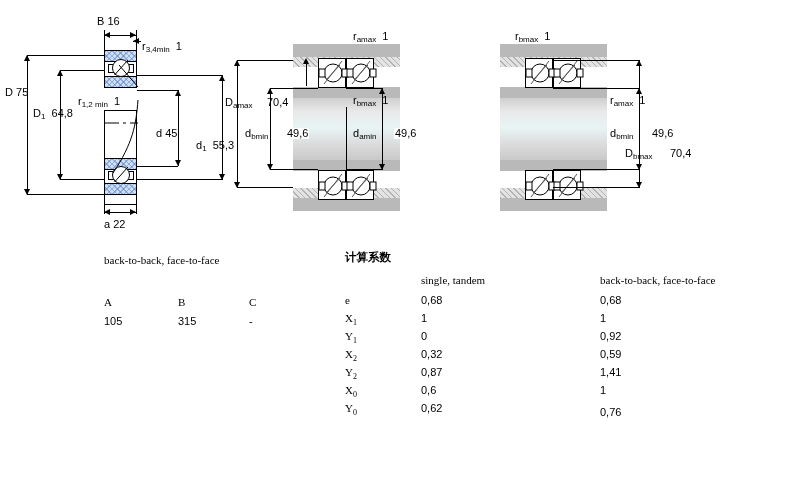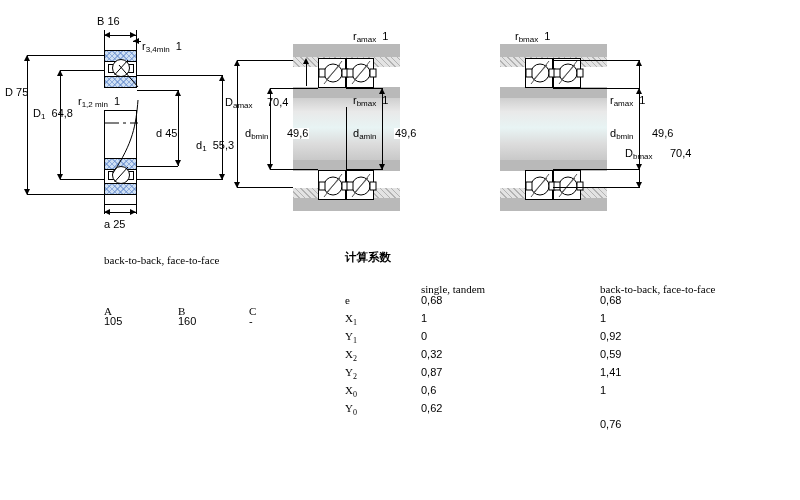--- a/index.html
+++ b/index.html
@@ -46,21 +46,21 @@
     background:linear-gradient(to bottom,#cfcfcf 0%,#e9e9e9 22%,#e8f4f4 48%,#dcdcdc 74%,#c9c9c9 100%);
   }
   .whitebox{position:absolute;background:#fff;border:1px solid #000;box-sizing:border-box;}
 
   svg{position:absolute;overflow:visible;}
 
   
   .tbl{position:absolute;font-family:"Liberation Serif",serif;}
   .tbl .ttl{font-weight:bold;font-size:11.5px;letter-spacing:.1px;}
   .tbl .sub{font-size:11px;}
-  .tbl .hd{font-size:11px;margin-top:9px;}
+  .tbl .hd{font-size:11px;}
   .tbl .cel{font-family:"Liberation Sans",sans-serif;font-size:11px;}
   .cjk{font-family:"DejaVu Sans",sans-serif;font-weight:bold;font-size:11.5px;}
   .sym{font-family:"Liberation Serif",serif;font-size:11px;}
   .sym sub{font-size:8px;}
 </style>
 </head>
 <body>
 
 <div class="stage">
 
@@ -152,21 +152,21 @@
     <div class="ar-d" style="left:219px;top:174px;"></div>
     <div class="hl" style="left:137px;top:75px;width:85px;"></div>
     <div class="hl" style="left:137px;top:179px;width:85px;"></div>
 
     <div class="hl" style="left:104px;top:212px;width:32px;"></div>
     <div class="ar-l" style="left:104px;top:209px;"></div>
     <div class="ar-r" style="left:130px;top:209px;"></div>
     <div class="vl" style="left:104px;top:200px;height:14px;"></div>
     <div class="vl" style="left:136px;top:200px;height:14px;"></div>
     <div class="lbl" style="left:104px;top:219px;">
-      <span>a</span>&nbsp;<span>25</span>
+      <span>a</span>&nbsp;<span>22</span>
     </div>
   </div>
 
   <div class="abs" style="left:225px;top:0;width:230px;height:240px;">
 
     <div class="graysolid" style="left:68px;top:44px;width:107px;height:13px;"></div>
     <div class="grayhatch" style="left:68px;top:57px;width:107px;height:10px;"></div>
     <div class="graysolid" style="left:68px;top:87px;width:107px;height:11px;"></div>
 
     <div class="graysolid" style="left:68px;top:160px;width:107px;height:11px;"></div>
@@ -332,21 +332,21 @@
     <div class="sub" style="margin-top:2px;">back-to-back, face-to-face</div>
 
     <div class="abs" style="left:0;top:44px;width:230px;">
       <span class="hd abs" style="left:0;top:0;">A</span>
       <span class="hd abs" style="left:74px;top:0;">B</span>
       <span class="hd abs" style="left:145px;top:0;">C</span>
     </div>
 
     <div class="abs" style="left:0;top:63px;width:230px;">
       <span class="cel abs" style="left:0;top:0;">105</span>
-      <span class="cel abs" style="left:74px;top:0;">160</span>
+      <span class="cel abs" style="left:74px;top:0;">315</span>
       <span class="cel abs" style="left:145px;top:0;">-</span>
     </div>
   </div>
 
   <div class="tbl" style="left:345px;top:250px;width:440px;">
     <div class="cjk">计算系数</div>
 
     <div class="abs" style="left:0;top:24px;width:440px;">
       <span class="hd abs" style="left:76px;top:0;">single, tandem</span>
       <span class="hd abs" style="left:255px;top:0;">back-to-back, face-to-face</span>
@@ -398,17 +398,17 @@
       </span>
       <span class="cel abs" style="left:76px;top:0;">0,6</span>
       <span class="cel abs" style="left:255px;top:0;">1</span>
     </div>
 
     <div class="abs" style="left:0;top:152px;width:440px;">
       <span class="sym abs" style="left:0;top:0;">
         <span>Y</span><sub>0</sub>
       </span>
       <span class="cel abs" style="left:76px;top:0;">0,62</span>
-      <span class="cel abs" style="left:255px;top:16px;">0,76</span>
+      <span class="cel abs" style="left:255px;top:4px;">0,76</span>
     </div>
   </div>
 
 </div>
 
 </body></html>

